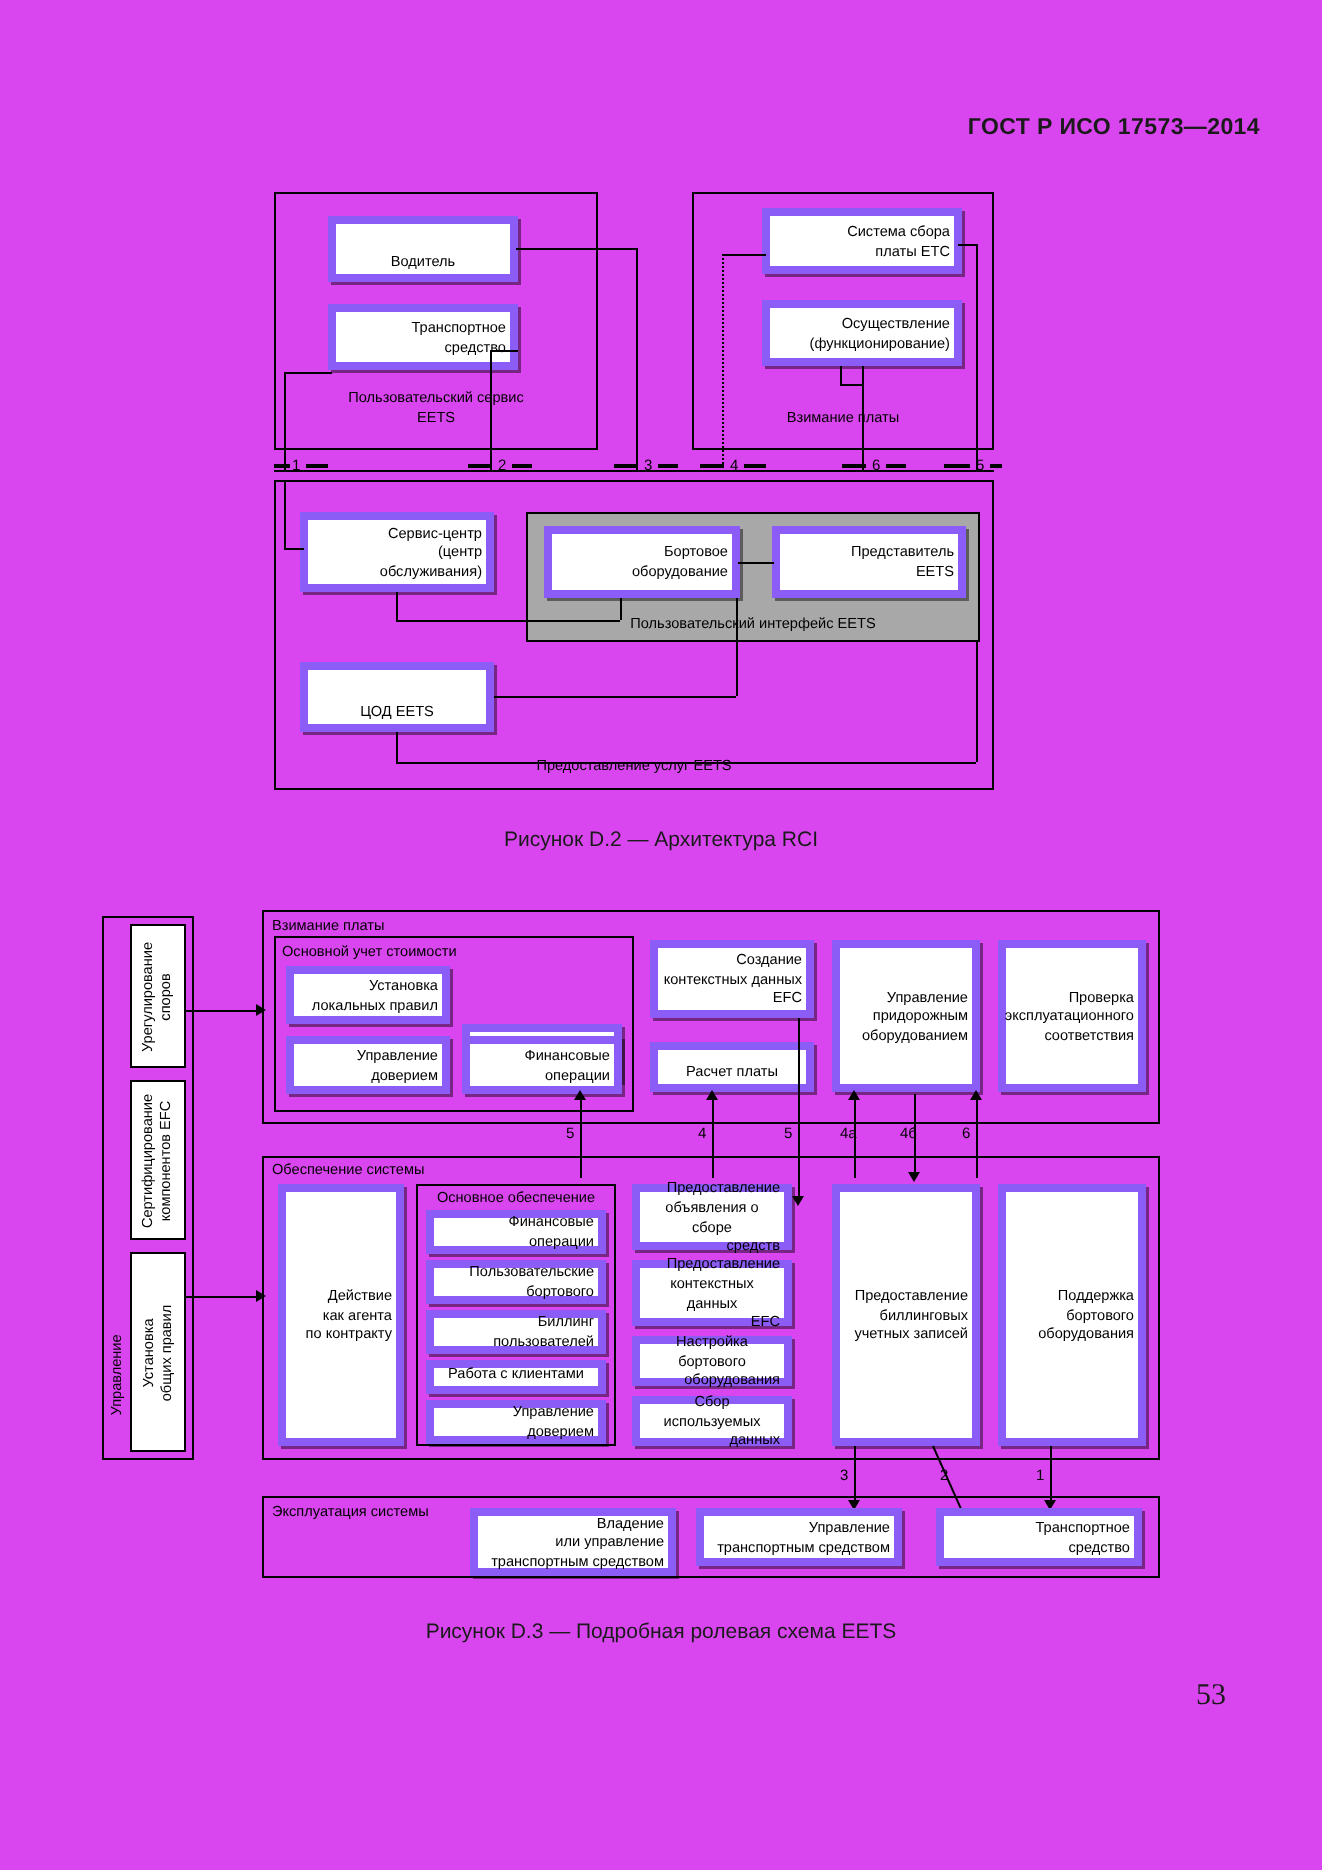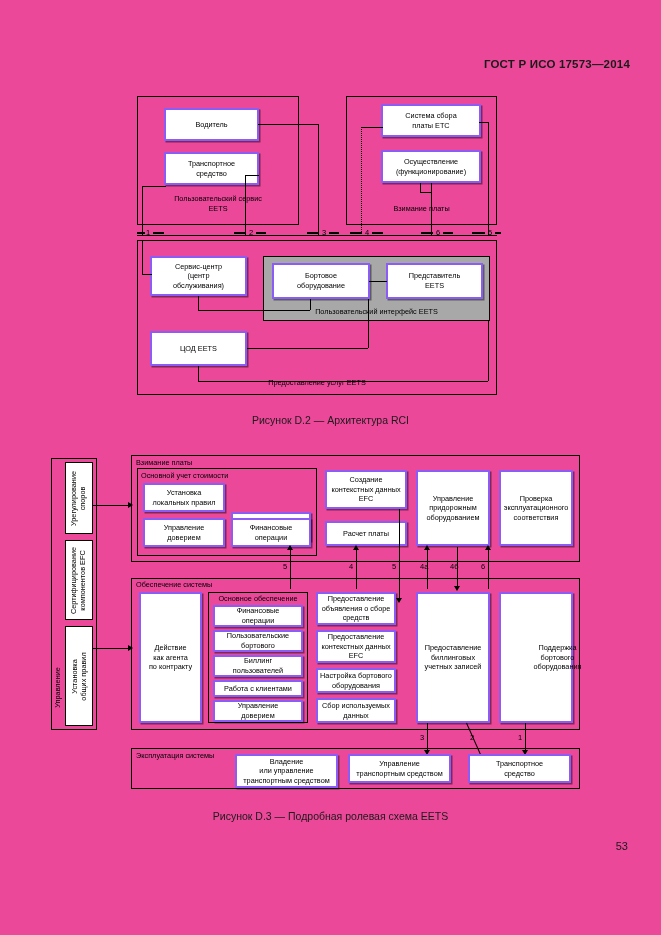--- a/index.html
+++ b/index.html
@@ -1,26 +1,26 @@
 <!DOCTYPE html>
 <html><head>
 <meta charset="utf-8">
 <style>
   html,body{margin:0;padding:0;background:#7a7a7a;}
   body{font-family:"Liberation Sans", sans-serif;}
-  .page{position:relative;width:661px;height:935px;background:#ec4899;overflow:hidden;}
+  .page{position:relative;width:661px;height:935px;background:#d946ef;overflow:hidden;}
 
   
   .hdr{position:absolute;right:31px;top:58px;font-size:11.5px;font-weight:bold;color:#1a1a1a;letter-spacing:.2px;}
-  .pgnum{position:absolute;right:33px;top:840px;font-size:11px;color:#1a1a1a;}
+  .pgnum{position:absolute;right:48px;top:840px;font-size:15px;color:#1a1a1a;font-family:Liberation Serif, serif;}
   .caption{position:absolute;width:661px;text-align:center;font-size:10.5px;color:#1a1a1a;}
 
   
-  .box{position:absolute;box-sizing:border-box;border:2px solid #8b5cf6;background:#fff;
-       display:flex;align-items:center;justify-content:center;text-align:center;
+  .box{position:absolute;box-sizing:border-box;border:4px solid #8b5cf6;background:#fff;
+       display:flex;align-items:flex-end;justify-content:center;text-align:center;
        font-size:7.3px;line-height:1.32;color:#000;padding:1px 2px;}
   .box.sh{box-shadow:1.5px 1.5px 0 rgba(0,0,0,.45);}
   .grp{position:absolute;box-sizing:border-box;border:1px solid #000;background:transparent;}
   .glabel{position:absolute;font-size:7.3px;color:#000;white-space:nowrap;}
   .glabel.ctr{width:100%;text-align:center;left:0;}
   .ln{position:absolute;background:#000;}
   .lnh{height:1px;}
   .lnv{width:1px;}
   .num{position:absolute;font-size:7.5px;color:#000;}
   .shade{position:absolute;box-sizing:border-box;background:#a8a8a8;border:1px solid #000;}

